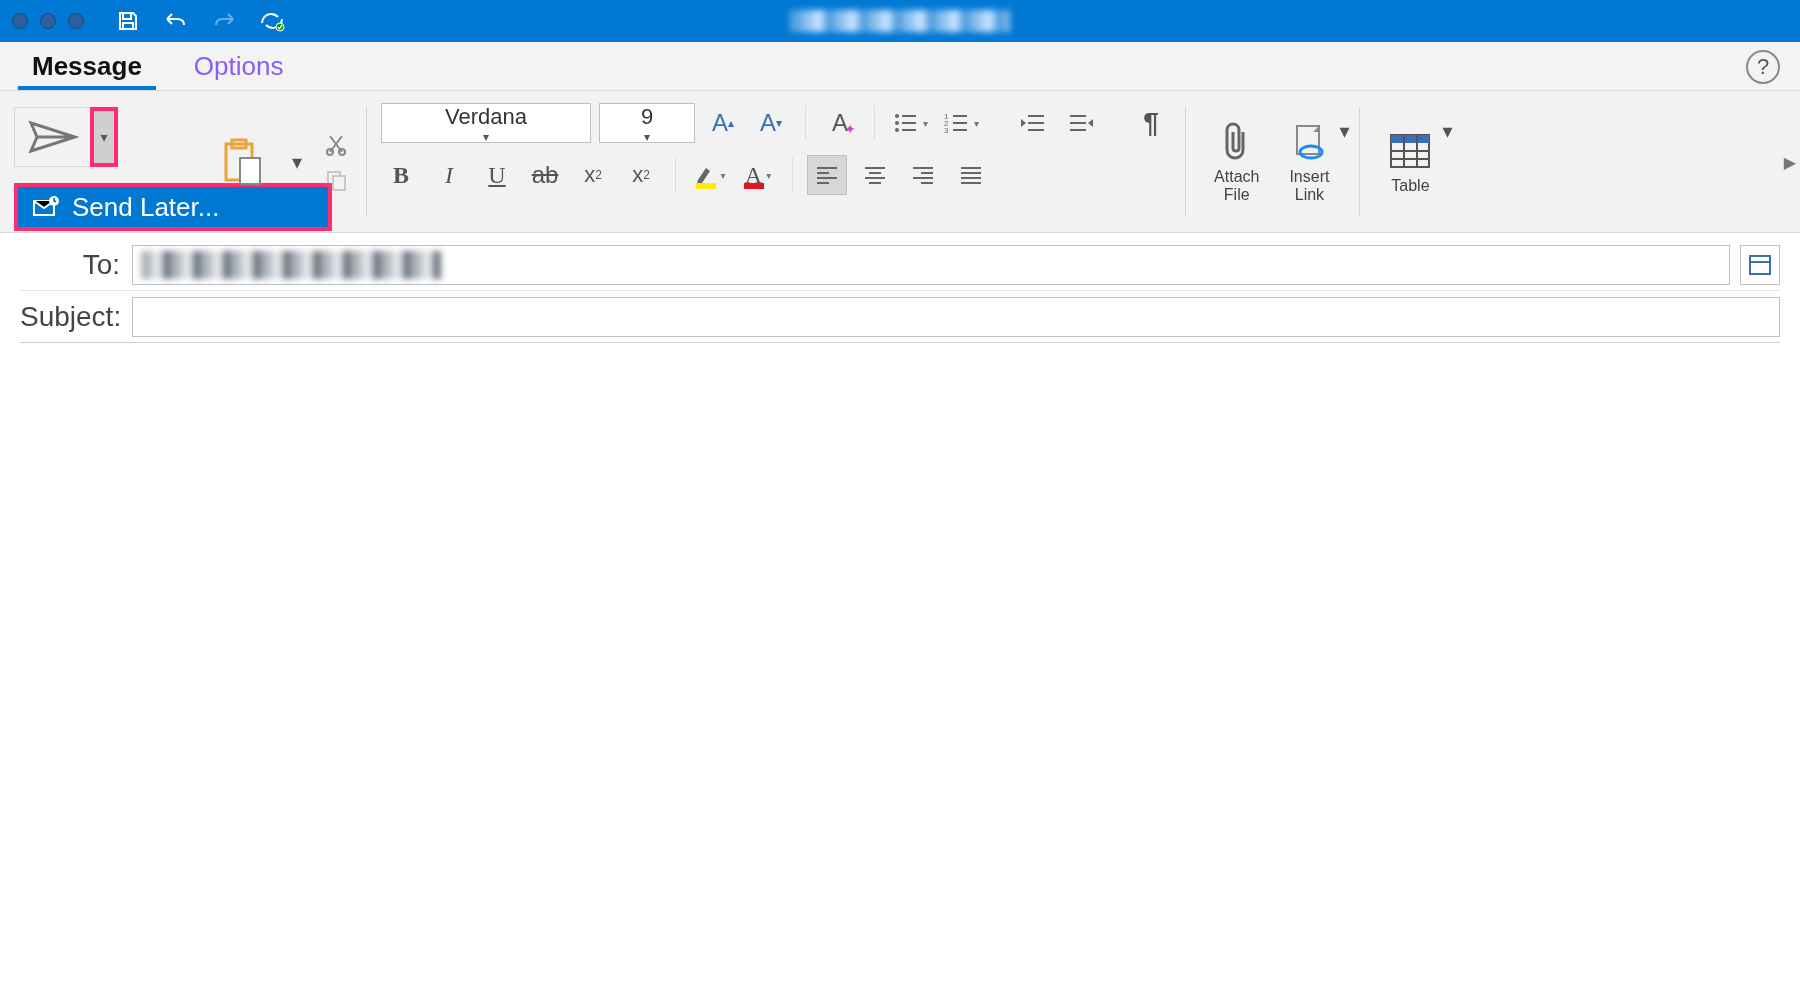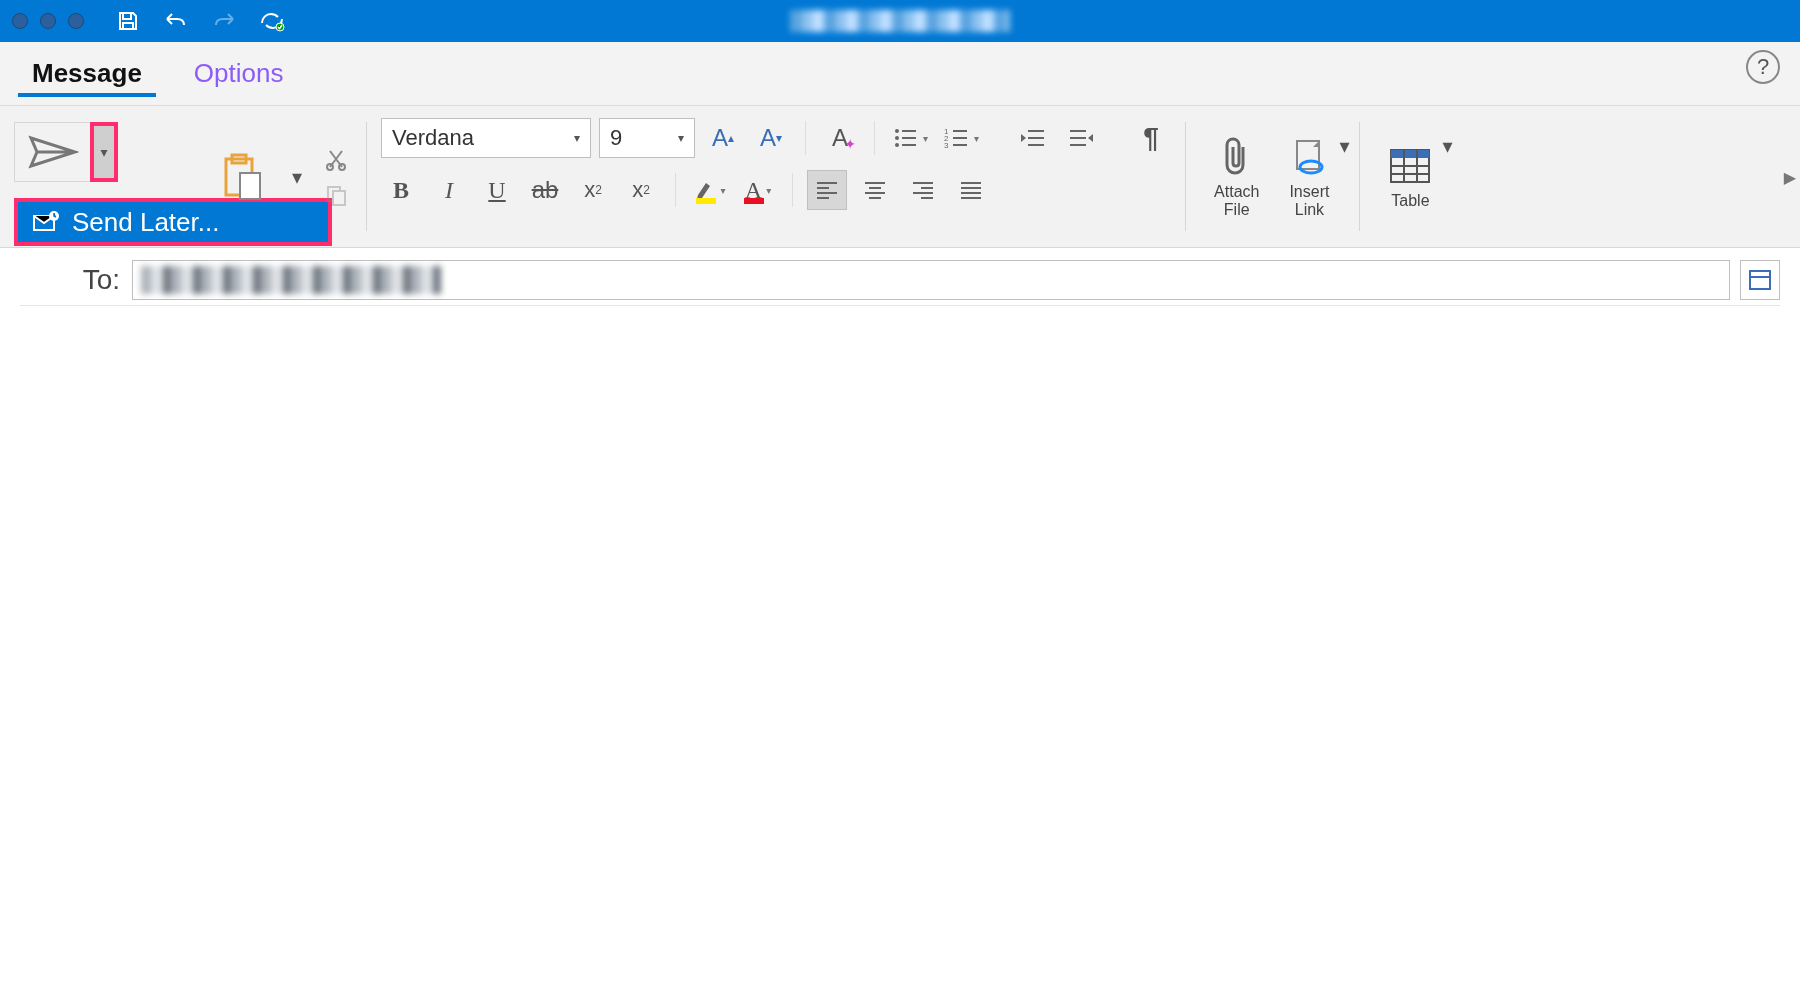--- a/index.html
+++ b/index.html
@@ -7,21 +7,21 @@
 
   
   .titlebar { height: 42px; background: #0078d4; display: flex; align-items: center; padding: 0 12px; color: #fff; position: relative; }
   .traffic { display: flex; gap: 12px; margin-right: 30px; }
   .tdot { width: 16px; height: 16px; border-radius: 50%; background: #2c5f9e; border: 1px solid #1a4a7a; }
   .qat { display: flex; gap: 20px; align-items: center; }
   .qat-btn { width: 28px; height: 28px; display: flex; align-items: center; justify-content: center; cursor: pointer; }
   .title-blur { position: absolute; left: 50%; transform: translateX(-50%); width: 220px; height: 22px; background: repeating-linear-gradient(90deg,#5aa4e0 0 12px,#8cc2ee 12px 22px,#bedeff 22px 34px); filter: blur(3px); }
 
   
-  .tabrow { height: 64px; background: #f3f3f3; border-bottom: 1px solid #dcdcdc; display: flex; align-items: center; padding: 0 18px; position: relative; }
+  .tabrow { height: 49px; background: #f3f3f3; border-bottom: 1px solid #dcdcdc; display: flex; align-items: center; padding: 0 18px; position: relative; }
   .tab { font-size: 26px; color: #8b5cf6; padding: 8px 14px; cursor: pointer; margin-right: 24px; }
   .tab.active { color: #111; font-weight: 700; border-bottom: 4px solid #0078d4; padding-bottom: 4px; }
   .help-circle { position: absolute; right: 20px; top: 8px; width: 34px; height: 34px; border: 2px solid #888; border-radius: 50%; display: flex; align-items: center; justify-content: center; font-size: 22px; color: #555; cursor: pointer; }
 
   
   .ribbon { height: 142px; background: #f2f2f2; border-bottom: 1px solid #d8d8d8; display: flex; align-items: stretch; padding: 6px 4px 6px 14px; position: relative; }
   .group { display: flex; align-items: center; padding: 0 14px; position: relative; }
   .vsep { width: 1px; background: #d6d6d6; margin: 10px 0; }
 
   
@@ -33,21 +33,21 @@
   .send-later-menu .lbl { color: #ffffff; font-size: 26px; }
 
   
   .paste-big { width: 68px; height: 60px; display:flex; align-items:center; justify-content:center; cursor:pointer; margin-right:4px; }
   .mini-col { display:flex; flex-direction:column; gap:8px; }
   .mini-btn { width: 32px; height: 28px; display:flex; align-items:center; justify-content:center; cursor:pointer; }
 
   
   .fontgrp { display:flex; flex-direction:column; gap:12px; padding:6px 14px; }
   .frow { display:flex; align-items:center; gap:8px; }
-  .select { height:40px; background:#fff; border:1px solid #bfbfbf; display:flex; align-items:center; justify-content:space-between; padding:0 10px; font-size:22px; color:#333; cursor:pointer; }
+  .select { height:40px; background:#fff; border:1px solid #bfbfbf; display:flex; align-items:center; justify-content:space-between; padding:0 10px; font-size:22px; color:#333; cursor:pointer;flex-direction:column; }
   .sel-font { width:210px; }
   .sel-size { width:96px; }
   .caret { font-size:12px; color:#555; }
   .ibtn { min-width:40px; height:40px; display:flex; align-items:center; justify-content:center; font-size:24px; color:#555; cursor:pointer; padding:0 4px; position:relative; }
   .ibtn.small { min-width:34px; font-size:20px; }
   .ibtn .dd { font-size:10px; margin-left:4px; color:#777; }
   .strike { text-decoration: line-through; }
   .sub { font-size:22px; } .sub sub{ font-size:12px; }
   .sup { font-size:22px; } .sup sup{ font-size:12px; }
   .hlbar { position:absolute; bottom:6px; left:6px; right:14px; height:6px; background:#ffea00; }
@@ -306,15 +306,19 @@
     <div class="fieldinput">
       <div class="to-blur"></div>
     </div>
     <div class="ab-btn">
       <svg width="24" height="22" viewBox="0 0 24 22">
           <rect x="2" y="2" width="20" height="18" fill="none" stroke="#3a6fb7" stroke-width="2"></rect>
           <path stroke="#3a6fb7" stroke-width="2" d="M2 8h20"></path>
         </svg>
     </div>
   </div>
+  <div class="fieldrow" style="border-bottom:1px solid #cfcfcf;">
+    <div class="fieldlabel">Subject:</div>
+    <div class="fieldinput"></div>
+  </div>
 </div>
 
 <div style="flex:1; min-height:500px;"></div>
 
 </body></html>

